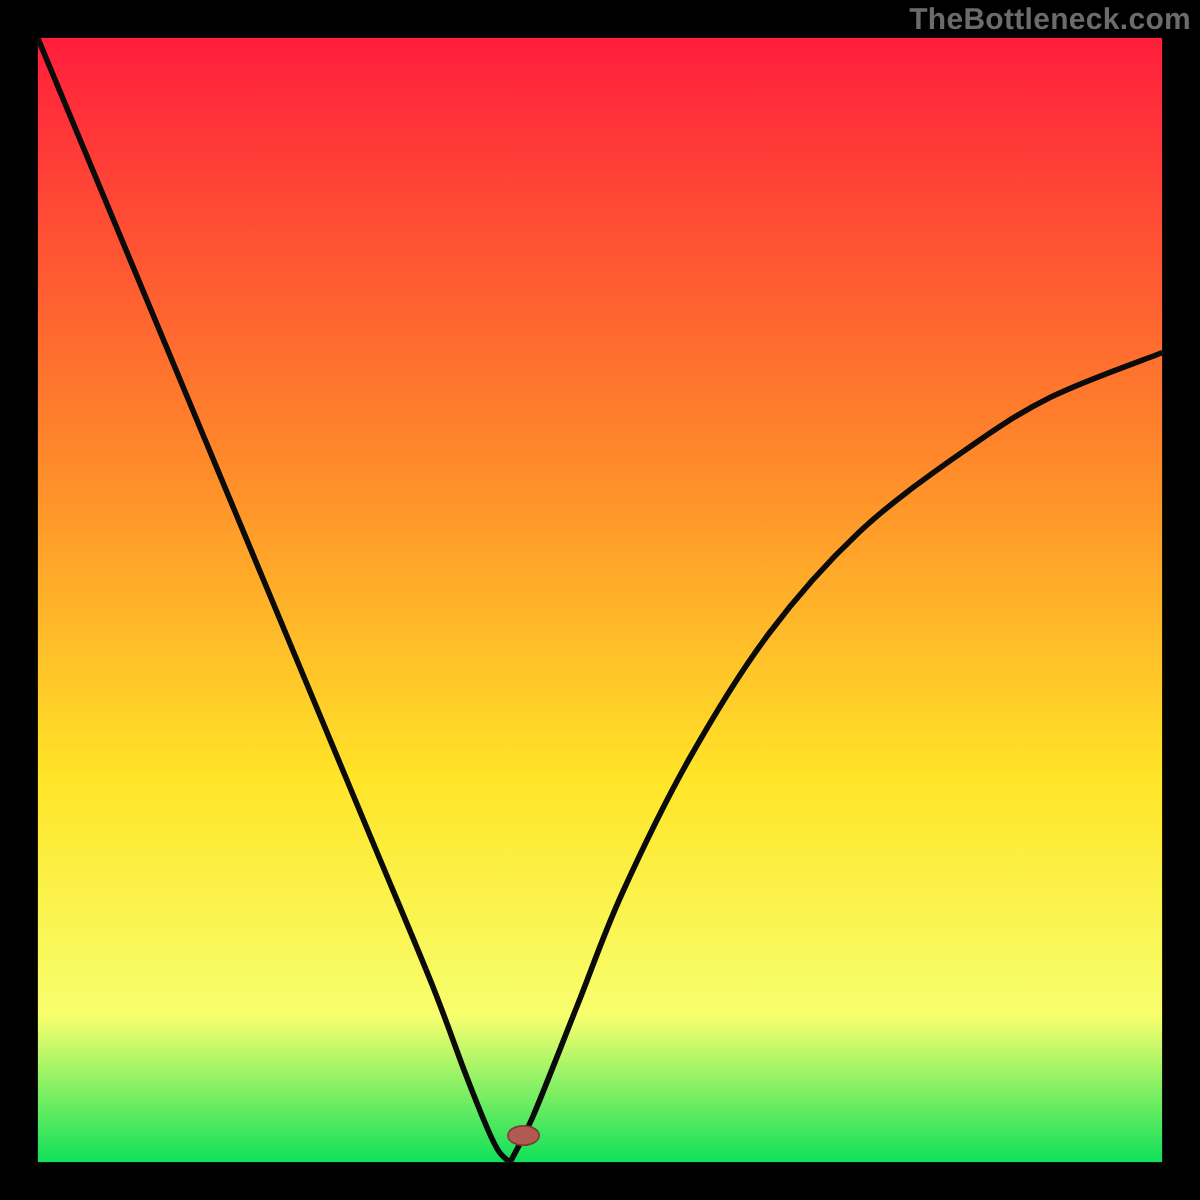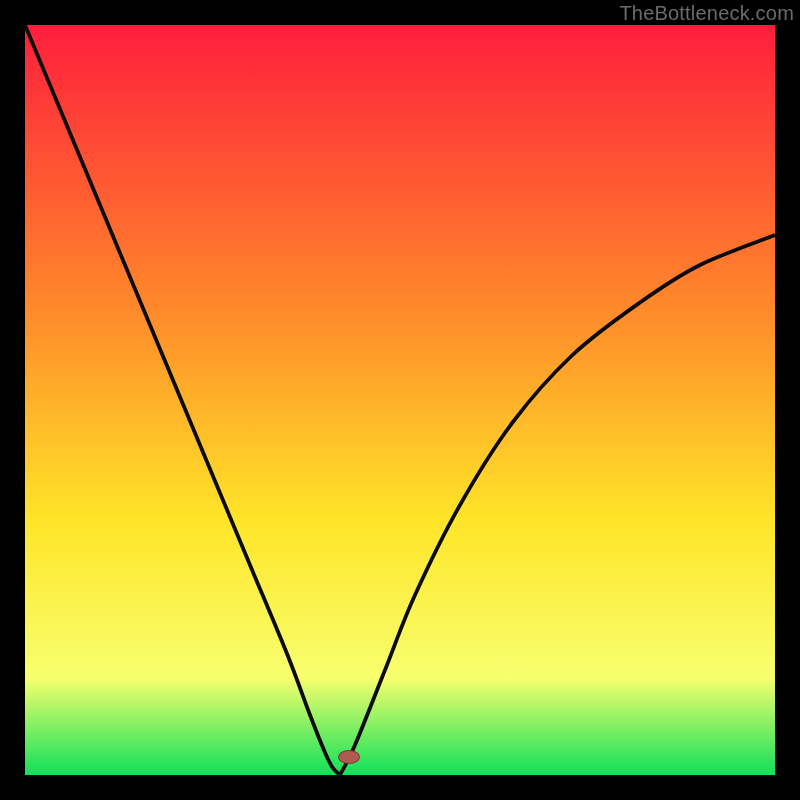--- a/index.html
+++ b/index.html
@@ -37,21 +37,21 @@
     position: absolute;
     border-radius: 50% / 50%;
     z-index: 5;
   }
   .watermark {
     position: absolute;
     top: 2px;
     right: 6px;
     color: #6b6b6b;
     font-size: 20px;
-    font-weight: 400;
+    font-weight: 700;
     letter-spacing: 0.2px;
     z-index: 10;
   }
 </style>
 </head>
 <body>
 
 <div class="stage">
 
   <div class="watermark">TheBottleneck.com</div>

